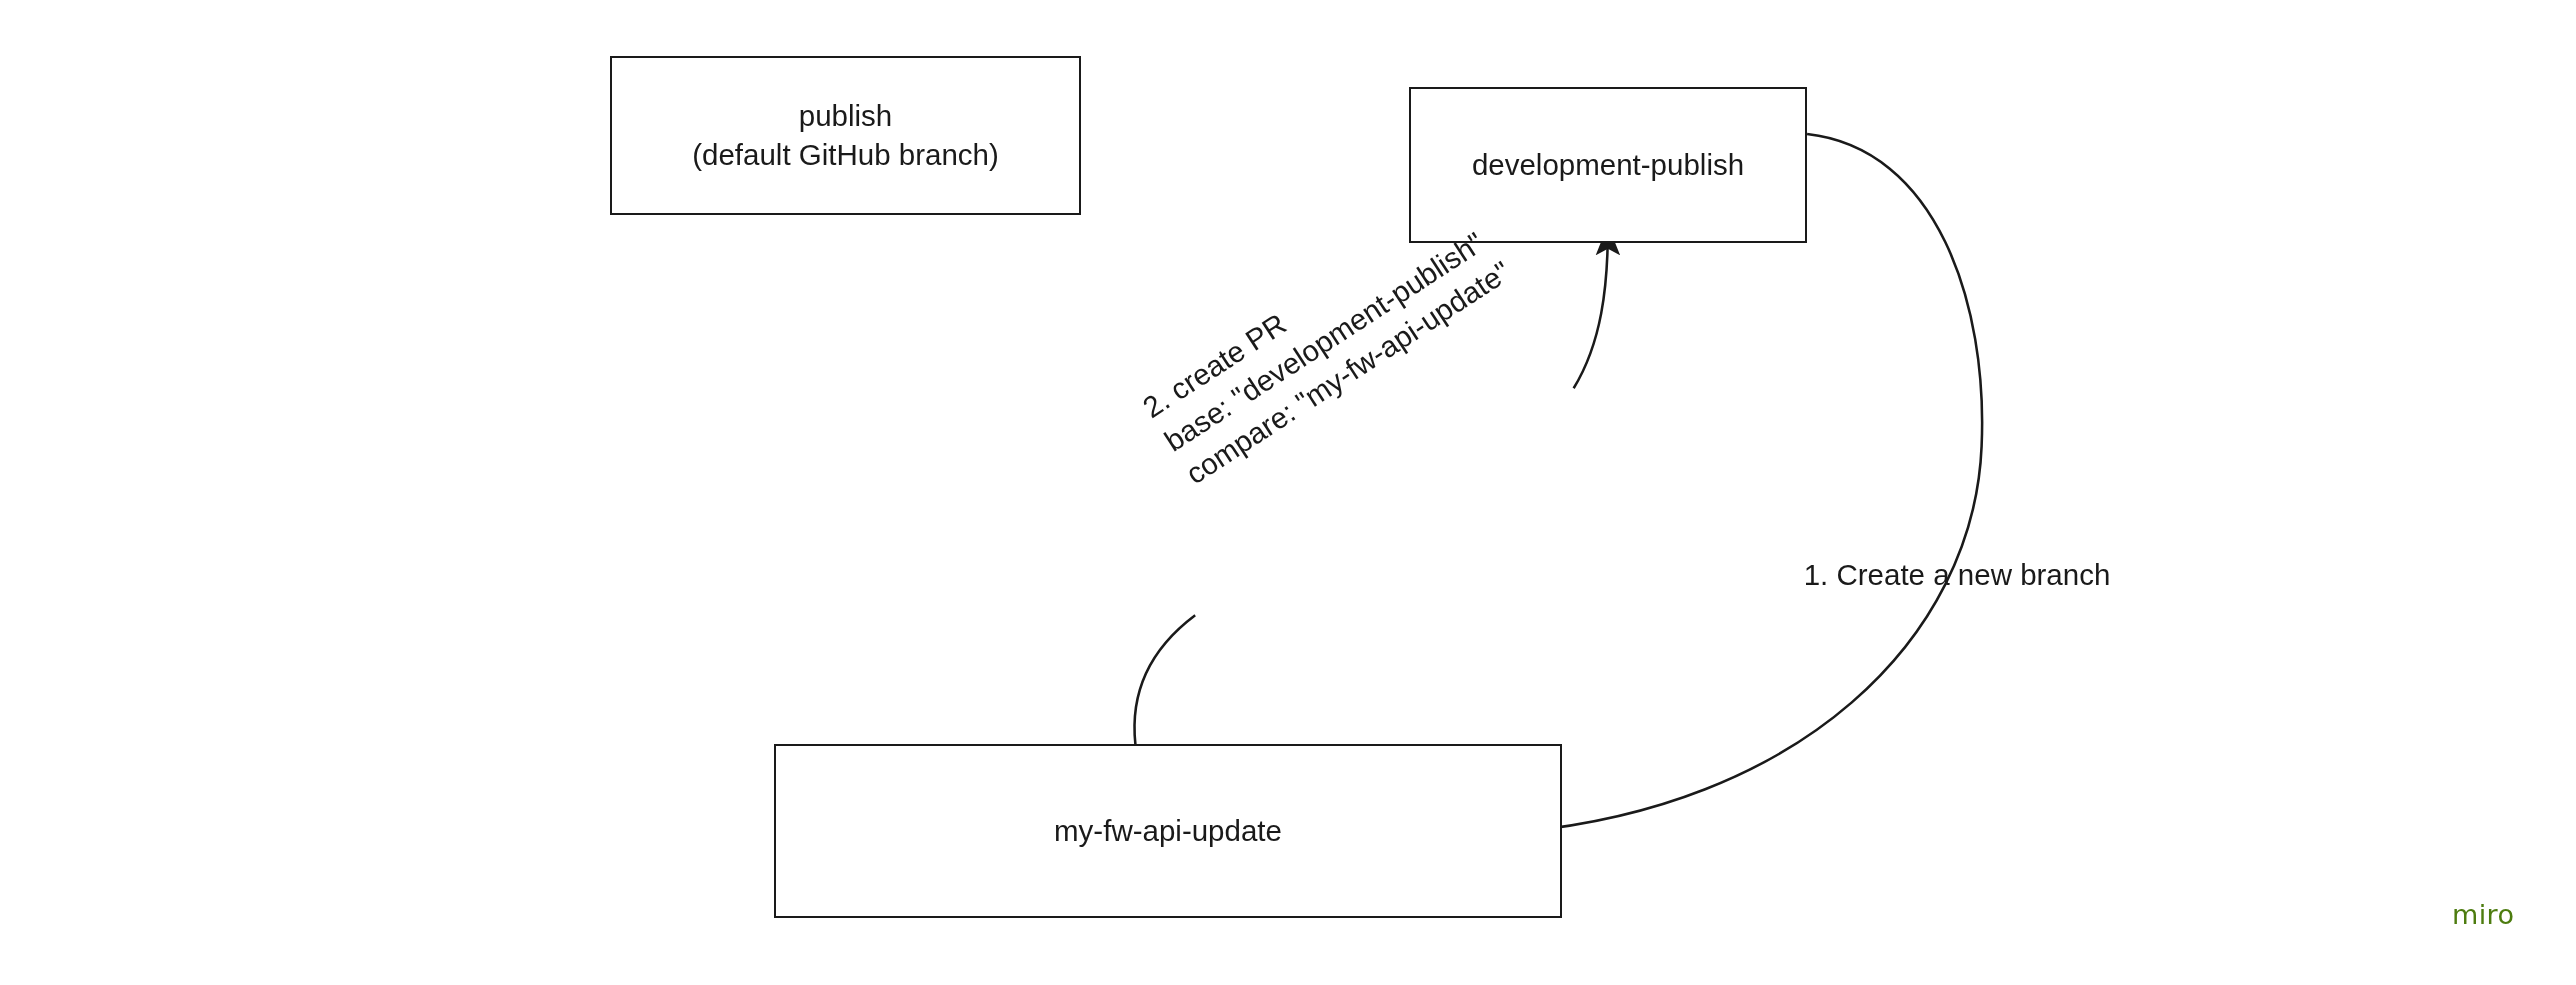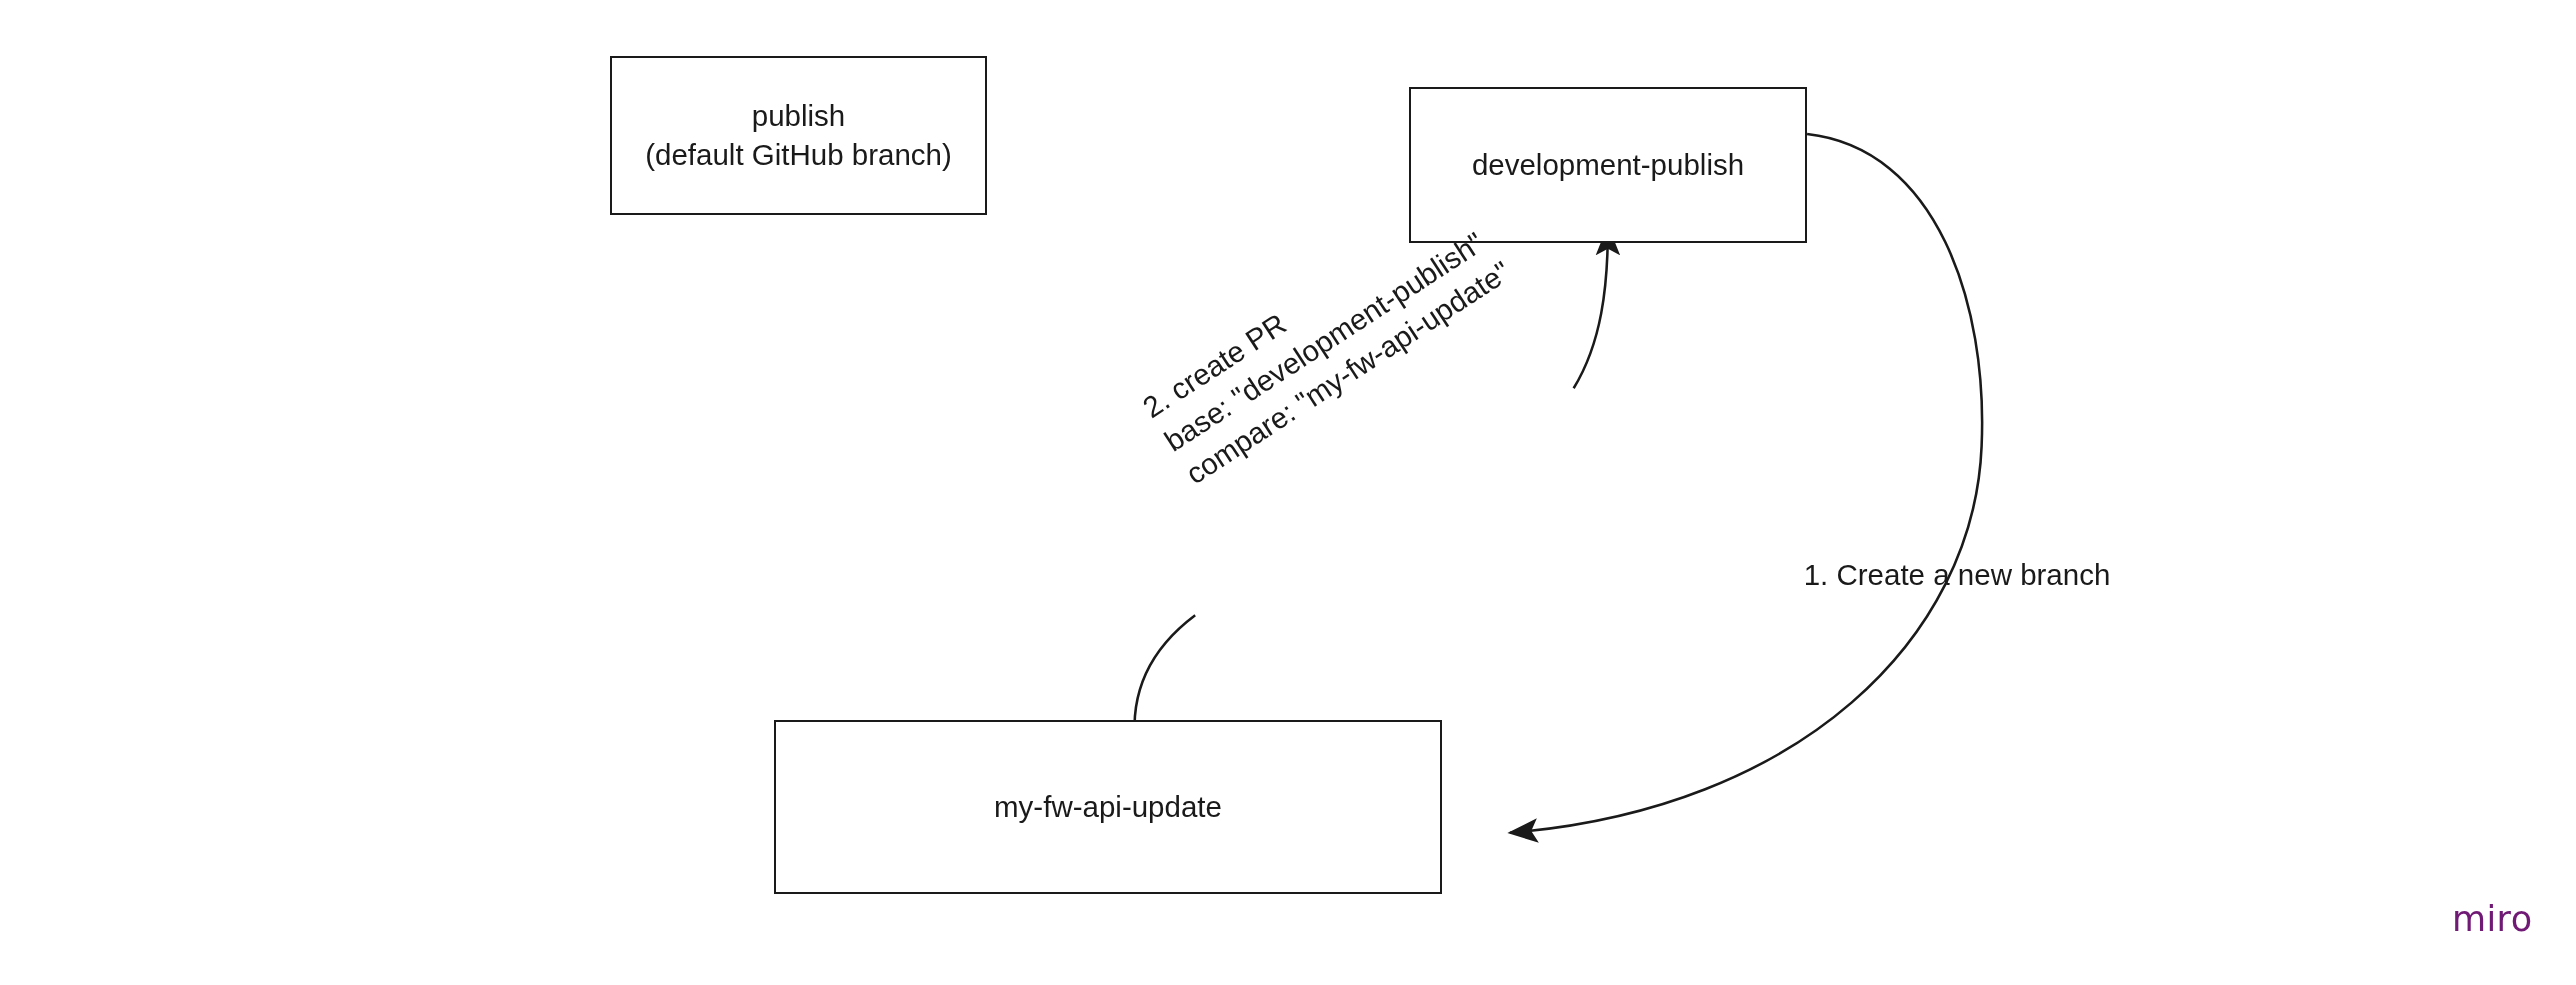--- a/index.html
+++ b/index.html
@@ -36,34 +36,34 @@
     justify-content: center;
     text-align: center;
     line-height: 1.32;
     font-size: 29.5px;
     color: #1a1a1a;
     white-space: pre-line;
   }
   #node-publish {
     left: 610px;
     top: 56px;
-    width: 377px;
+    width: 471px;
     height: 159px;
   }
   #node-development-publish {
     left: 1409px;
     top: 57px;
     width: 398px;
     height: 156px;
     margin-top: 30px;
   }
   #node-my-fw-api-update {
     left: 774px;
-    top: 720px;
-    width: 668px;
+    top: 744px;
+    width: 788px;
     height: 174px;
   }
   .edge-label {
     position: absolute;
     font-size: 29.5px;
     color: #1a1a1a;
     line-height: 1.34;
     white-space: pre-line;
     background: transparent;
   }
@@ -78,23 +78,23 @@
     top: 394px;
     width: 510px;
     text-align: left;
     transform: rotate(-33.2deg);
     transform-origin: 0 0;
   }
   #watermark {
     position: absolute;
     left: 2452px;
     top: 899px;
-    font-size: 35px;
+    font-size: 27px;
     letter-spacing: 0.4px;
-    color: #701a75;
+    color: #4d7c0f;
     font-family: "DejaVu Sans", sans-serif;
   }
 </style>
 </head>
 <body>
 
 <div id="board">
 
   <svg id="edges" viewBox="0 0 3233 1237" width="2576" height="986">
     <defs>

